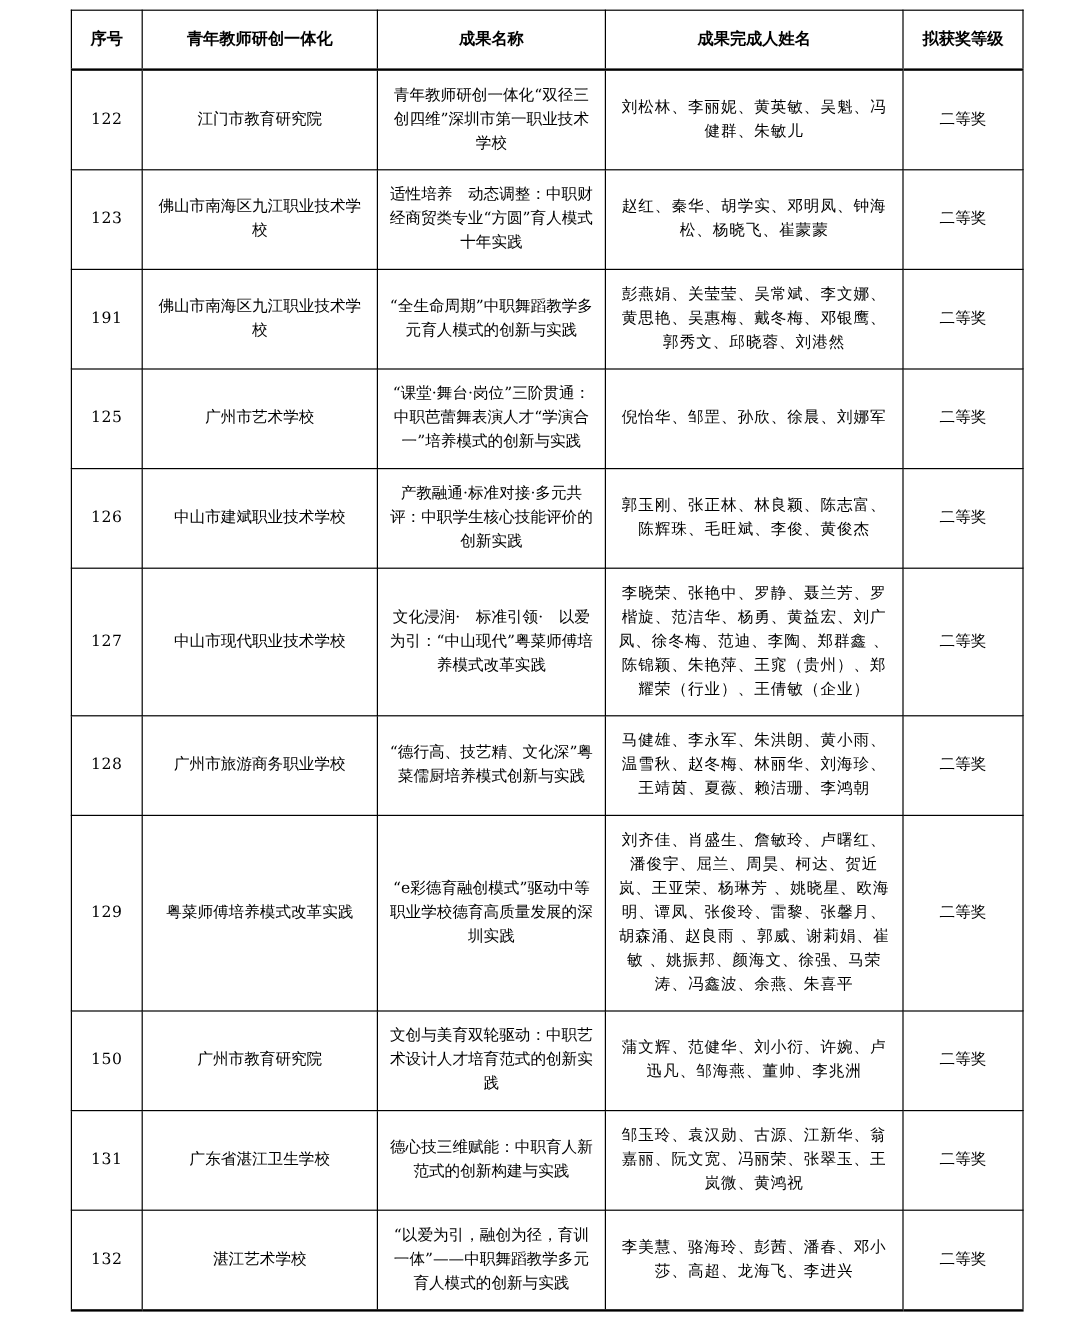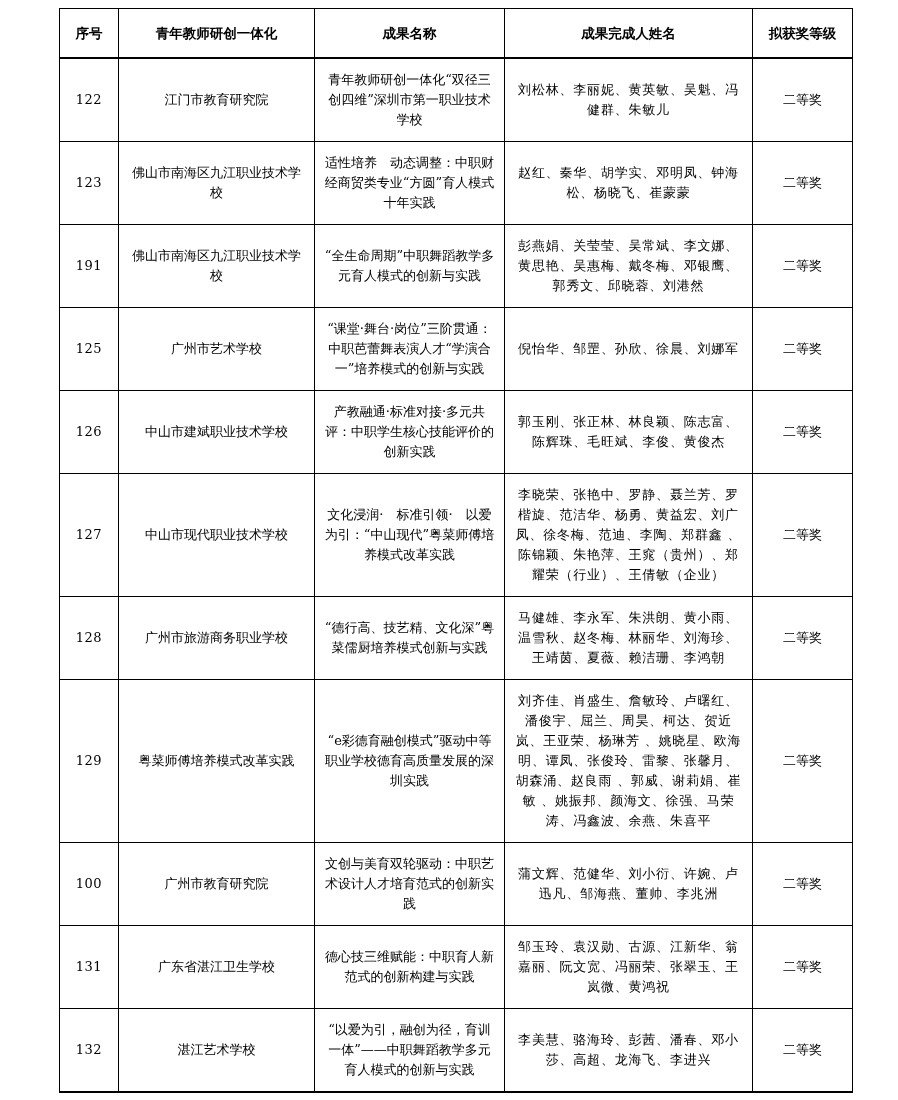--- a/index.html
+++ b/index.html
@@ -150,21 +150,21 @@
 
   <tr>
     <td class="cell-no">129</td>
     <td class="cell-unit">粤菜师傅培养模式改革实践</td>
     <td class="cell-title">“e彩德育融创模式”驱动中等职业学校德育高质量发展的深圳实践</td>
     <td class="cell-names">刘齐佳、肖盛生、詹敏玲、卢曙红、潘俊宇、屈兰、周昊、柯达、贺近岚、王亚荣、杨琳芳 、姚晓星、欧海明、谭凤、张俊玲、雷黎、张馨月、胡森涌、赵良雨 、郭威、谢莉娟、崔敏 、姚振邦、颜海文、徐强、马荣涛、冯鑫波、余燕、朱喜平</td>
     <td class="cell-award">二等奖</td>
   </tr>
 
   <tr>
-    <td class="cell-no">100</td>
+    <td class="cell-no">150</td>
     <td class="cell-unit">广州市教育研究院</td>
     <td class="cell-title">文创与美育双轮驱动：中职艺术设计人才培育范式的创新实践</td>
     <td class="cell-names">蒲文辉、范健华、刘小衍、许婉、卢迅凡、邹海燕、董帅、李兆洲</td>
     <td class="cell-award">二等奖</td>
   </tr>
 
   <tr>
     <td class="cell-no">131</td>
     <td class="cell-unit">广东省湛江卫生学校</td>
     <td class="cell-title">德心技三维赋能：中职育人新范式的创新构建与实践</td>

